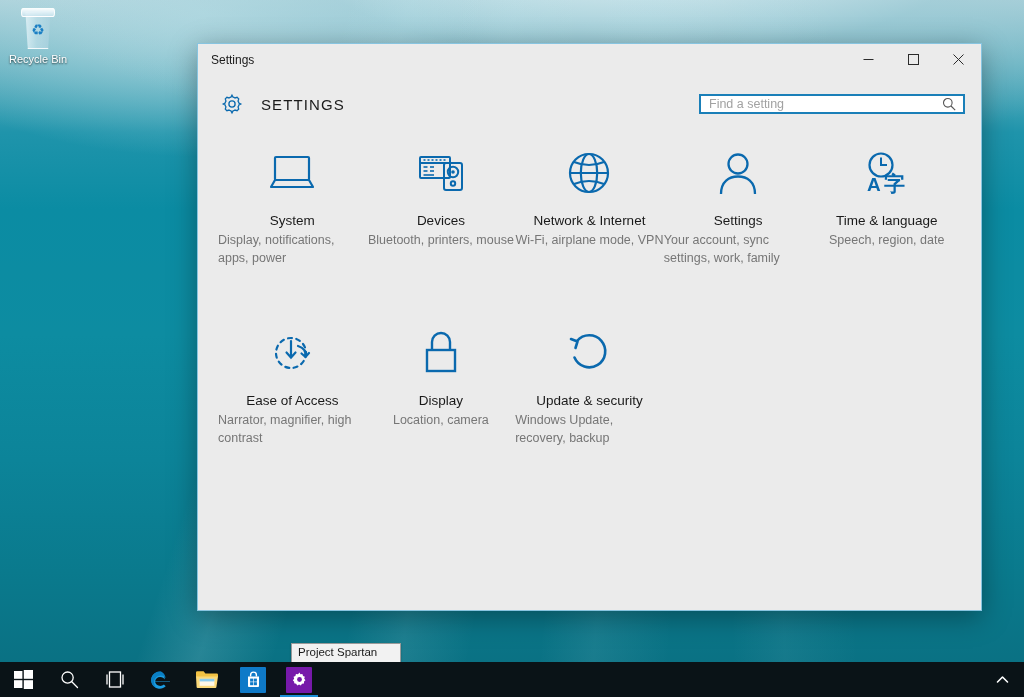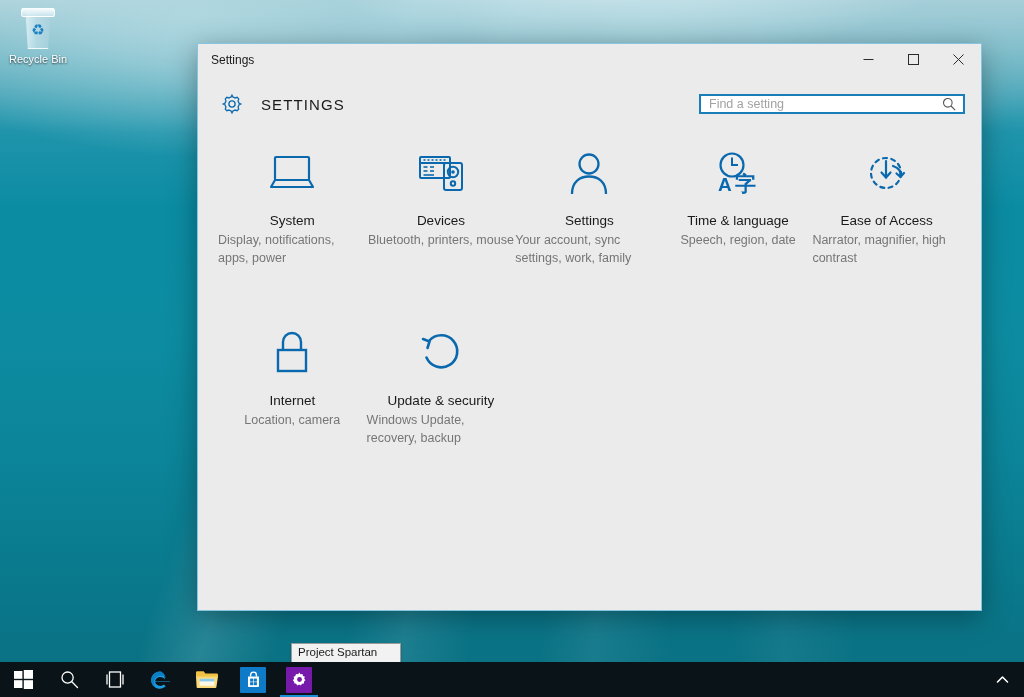--- a/index.html
+++ b/index.html
@@ -341,20 +341,33 @@
             <rect x="30" y="14" width="18" height="27" rx="2"></rect>
             <circle cx="39" cy="23" r="5.2"></circle>
             <circle cx="39" cy="23" r="1.8" fill="#0a69ae" stroke="none"></circle>
             <circle cx="39" cy="34.5" r="2.2"></circle>
           </svg>
         </div>
         <div class="tile-title">Devices</div>
         <div class="tile-desc">Bluetooth, printers, mouse</div>
       </div>
 
+      <div class="tile">
+        <div class="tile-icon">
+          <svg width="50" height="50" viewBox="0 0 50 50" fill="none" stroke="#0a69ae" stroke-width="2.2">
+            <circle cx="25" cy="25" r="19"></circle>
+            <ellipse cx="25" cy="25" rx="8.2" ry="19"></ellipse>
+            <line x1="6" y1="25" x2="44" y2="25"></line>
+            <path d="M10 14 Q25 20 40 14"></path>
+            <path d="M10 36 Q25 30 40 36"></path>
+          </svg>
+        </div>
+        <div class="tile-title">Network &amp; Internet</div>
+        <div class="tile-desc">Wi-Fi, airplane mode, VPN</div>
+      </div>
 
 
       <div class="tile">
         <div class="tile-icon">
           <svg width="50" height="50" viewBox="0 0 50 50" fill="none" stroke="#0a69ae" stroke-width="2.3">
             <circle cx="25" cy="16" r="9.5"></circle>
             <path d="M8 46 C8 33.5 16 28.5 25 28.5 C34 28.5 42 33.5 42 46"></path>
           </svg>
         </div>
         <div class="tile-title">Settings</div>
@@ -388,21 +401,21 @@
         <div class="tile-desc">Narrator, magnifier, high contrast</div>
       </div>
 
       <div class="tile">
         <div class="tile-icon">
           <svg width="48" height="50" viewBox="0 0 48 50" fill="none" stroke="#0a69ae" stroke-width="2.4">
             <path d="M15 22 L15 14 A9 9 0 0 1 33 14 L33 22"></path>
             <rect x="10" y="22" width="28" height="21"></rect>
           </svg>
         </div>
-        <div class="tile-title">Internet</div>
+        <div class="tile-title">Display</div>
         <div class="tile-desc">Location, camera</div>
       </div>
 
       <div class="tile">
         <div class="tile-icon">
           <svg width="52" height="52" viewBox="0 0 52 52" fill="none" stroke="#0a69ae" stroke-width="2.6" stroke-linecap="round">
             <path d="M14 14 A16 16 0 1 1 11.5 30.5"></path>
             <path d="M8 12 L14.5 14.5 L12.5 21" stroke-linejoin="round"></path>
           </svg>
         </div>

